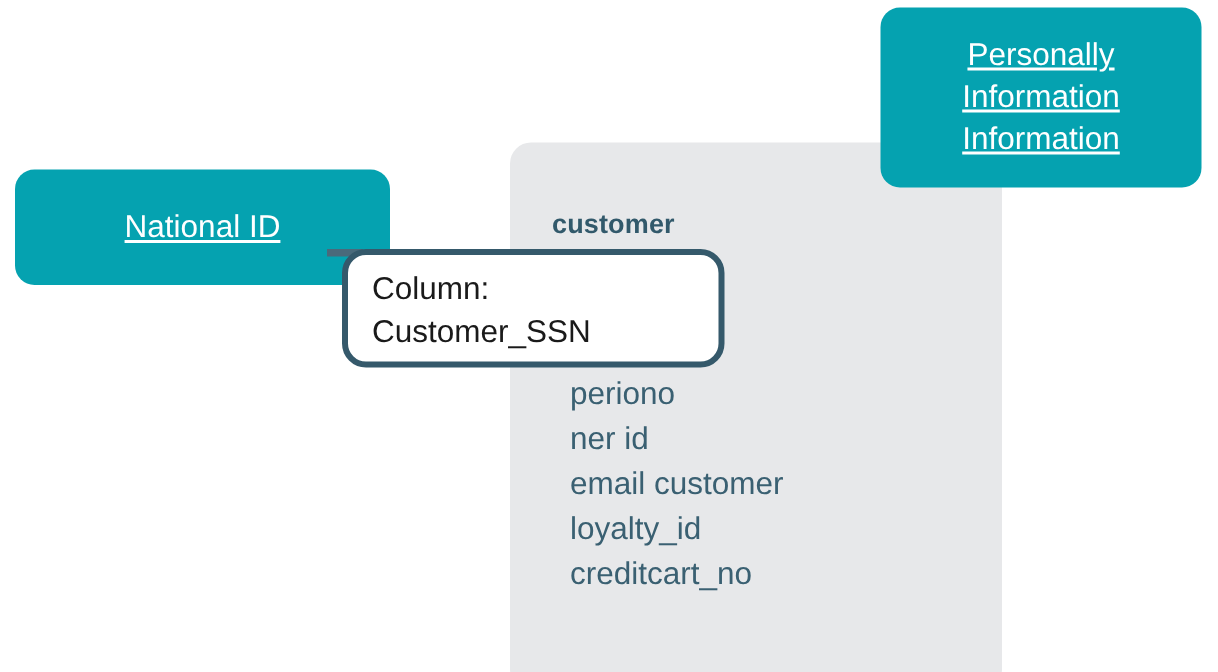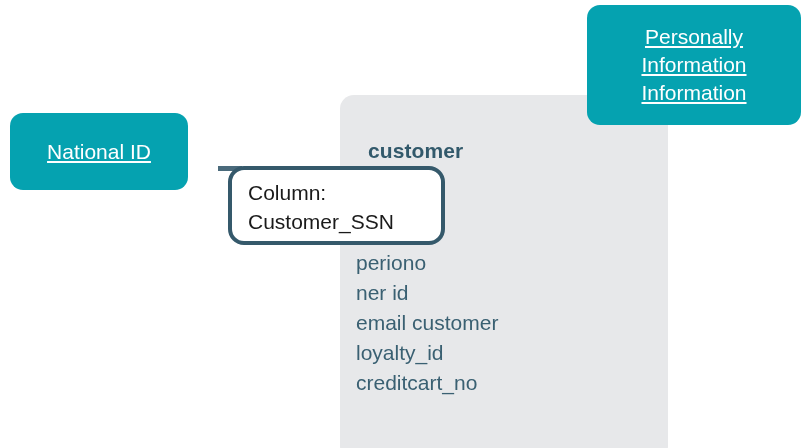--- a/index.html
+++ b/index.html
@@ -27,29 +27,29 @@
     top: 95px;
     width: 328px;
     height: 365px;
     background: #e7e8ea;
     border-radius: 14px;
   }
   .table-title {
     position: absolute;
     left: 28px;
     top: 44px;
-    font-size: 21px;
+    font-size: 18px;
     font-weight: bold;
     color: #32596b;
     letter-spacing: 0.1px;
     white-space: nowrap;
   }
   .column-list {
     position: absolute;
-    left: 16px;
+    left: 40px;
     top: 93px;
     width: 280px;
   }
   .column-row {
     font-size: 21px;
     color: #3a6072;
     line-height: 30px;
     height: 30px;
     white-space: nowrap;
   }
@@ -65,21 +65,21 @@
     justify-content: center;
     text-align: center;
     font-size: 21px;
     line-height: 28px;
     box-sizing: border-box;
     text-decoration: underline;
   }
   .badge-national-id {
     left: 10px;
     top: 113px;
-    width: 178px;
+    width: 250px;
     height: 77px;
     padding: 0 10px;
   }
   .badge-pii {
     left: 587px;
     top: 5px;
     width: 214px;
     height: 120px;
     padding: 0 10px;
   }
@@ -95,21 +95,21 @@
     width: 24px;
     height: 5px;
     background: #4a6a7b;
   }
 
   
   .callout {
     position: absolute;
     left: 228px;
     top: 166px;
-    width: 217px;
+    width: 255px;
     height: 79px;
     background: #ffffff;
     border: 4px solid #35596b;
     border-radius: 16px;
     box-sizing: border-box;
   }
   .callout-text {
     position: absolute;
     left: 16px;
     top: 8px;

